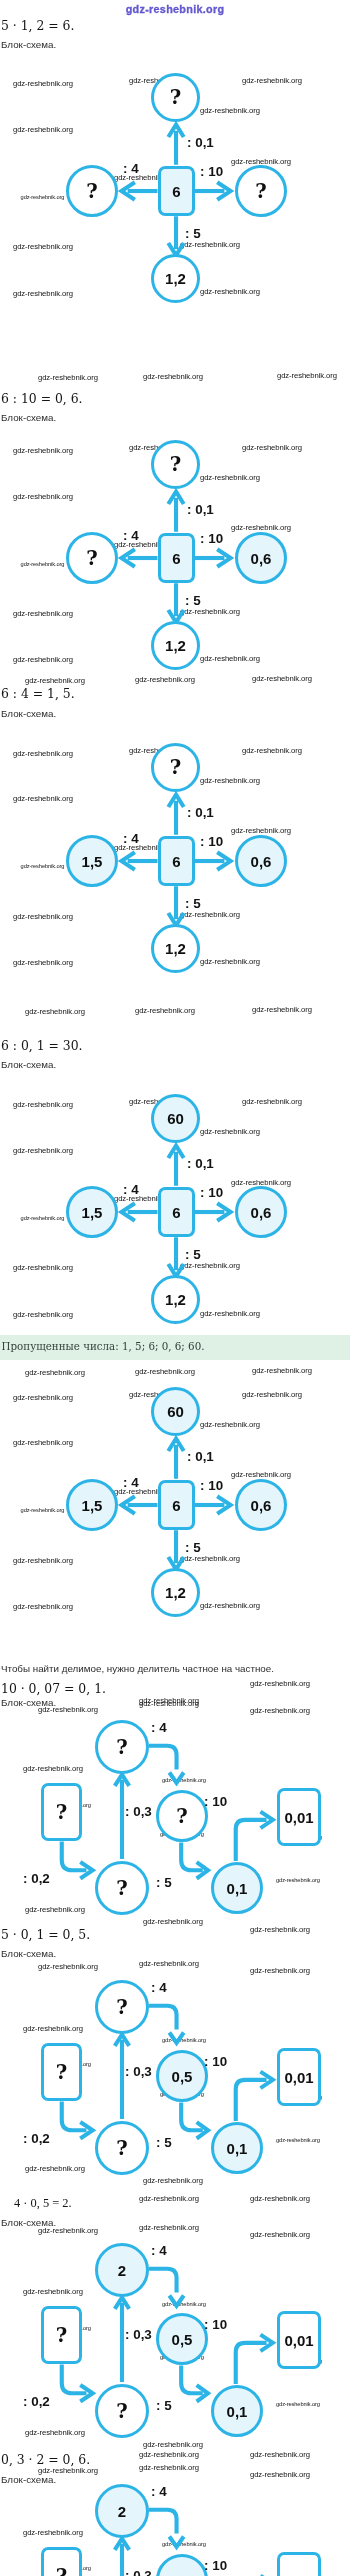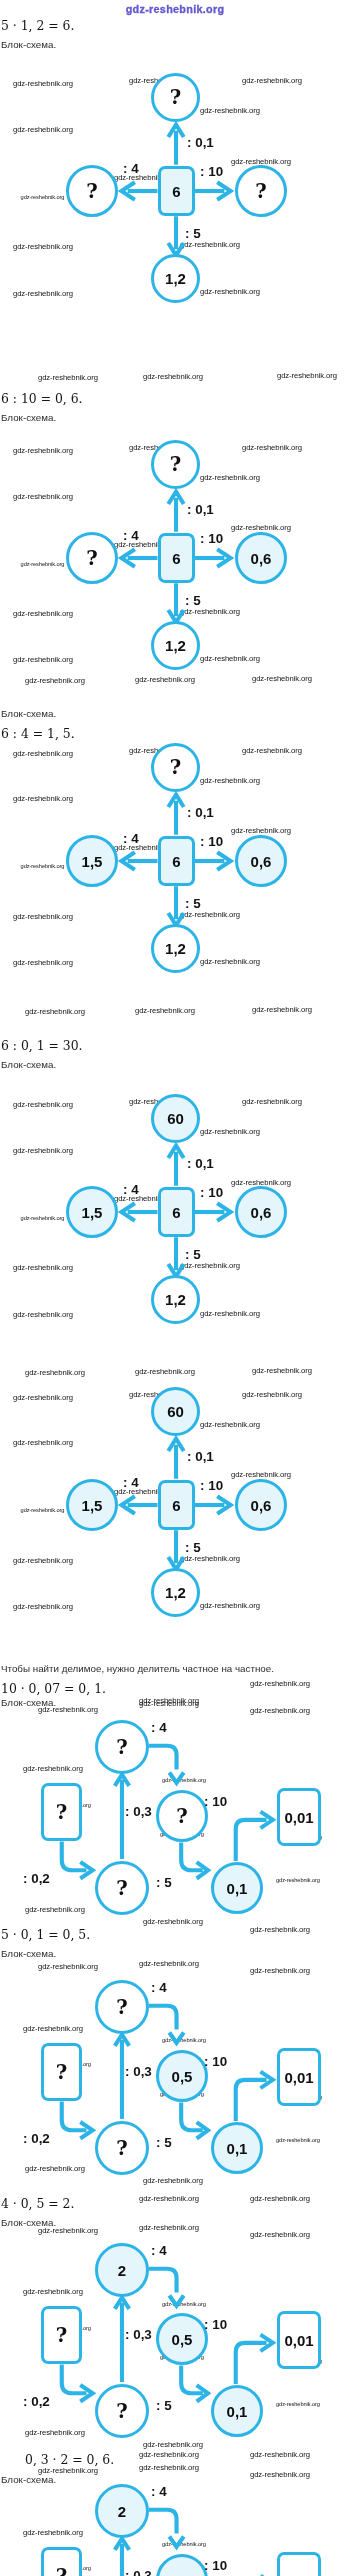--- a/index.html
+++ b/index.html
@@ -33,32 +33,35 @@
 </style>
 </head>
 <body>
 
 <div id="page">
   <div class="header-wm" style="top:3.1px">gdz-reshebnik.org</div>
 <div class="formula" style="left: 1px; top: 17.5px;">5 · 1, 2 = 6.</div>
     <div class="blok" style="left: 1px; top: 39px;">Блок-схема.</div>
     <div class="formula" style="left: 1px; top: 391px;">6 : 10 = 0, 6.</div>
     <div class="blok" style="left: 1px; top: 412px;">Блок-схема.</div>
-    <div class="formula" style="left: 1px; top: 726px;">6 : 4 = 1, 5.</div>
+    <div class="formula" style="left: 1px; top: 686px;">6 : 4 = 1, 5.</div>
     <div class="blok" style="left: 1px; top: 708px;">Блок-схема.</div>
     <div class="formula" style="left: 1px; top: 1038px;">6 : 0, 1 = 30.</div>
     <div class="blok" style="left: 1px; top: 1059px;">Блок-схема.</div>
+    <div class="green-band" style="top: 1335px; height: 25px;">
+      <span>Пропущенные числа: 1, 5; 6; 0, 6; 60.</span>
+    </div>
     <div class="note" style="left: 1px; top: 1663px;">Чтобы найти делимое, нужно делитель частное на частное.</div>
     <div class="formula" style="left: 1px; top: 1681px;">10 · 0, 07 = 0, 1.</div>
     <div class="blok" style="left: 1px; top: 1697px;">Блок-схема.</div>
     <div class="formula" style="left: 1px; top: 1927px;">5 · 0, 1 = 0, 5.</div>
     <div class="blok" style="left: 1px; top: 1948px;">Блок-схема.</div>
-    <div class="formula" style="left: 1px; top: 2196px;">4 · 0, 5 = 2.</div>
+    <div class="formula" style="left: 14px; top: 2196px; font-family: Liberation Serif, serif;">4 · 0, 5 = 2.</div>
     <div class="blok" style="left: 1px; top: 2217px;">Блок-схема.</div>
-    <div class="formula" style="left: 1px; top: 2452px; margin-left: 24px;">0, 3 · 2 = 0, 6.</div>
+    <div class="formula" style="left: 1px; top: 2452px;">0, 3 · 2 = 0, 6.</div>
     <div class="blok" style="left: 1px; top: 2474px;">Блок-схема.</div>
     <div class="wm" style="left: 129px; top: 76px;">gdz-reshebnik.org</div>
     <div class="wm" style="left: 242px; top: 76px;">gdz-reshebnik.org</div>
     <div class="wm" style="left: 13px; top: 79px;">gdz-reshebnik.org</div>
     <div class="wm" style="left: 200px; top: 106px;">gdz-reshebnik.org</div>
     <div class="wm" style="left: 13px; top: 125px;">gdz-reshebnik.org</div>
     <div class="wm" style="left: 231px; top: 157px;">gdz-reshebnik.org</div>
     <div class="wm" style="left: 114px; top: 173px;">gdz-reshebnik.org</div>
     <div class="wm sm" style="left: 20.6px; top: 194px;">gdz-reshebnik.org</div>
     <div class="wm" style="left: 13px; top: 242px;">gdz-reshebnik.org</div>

